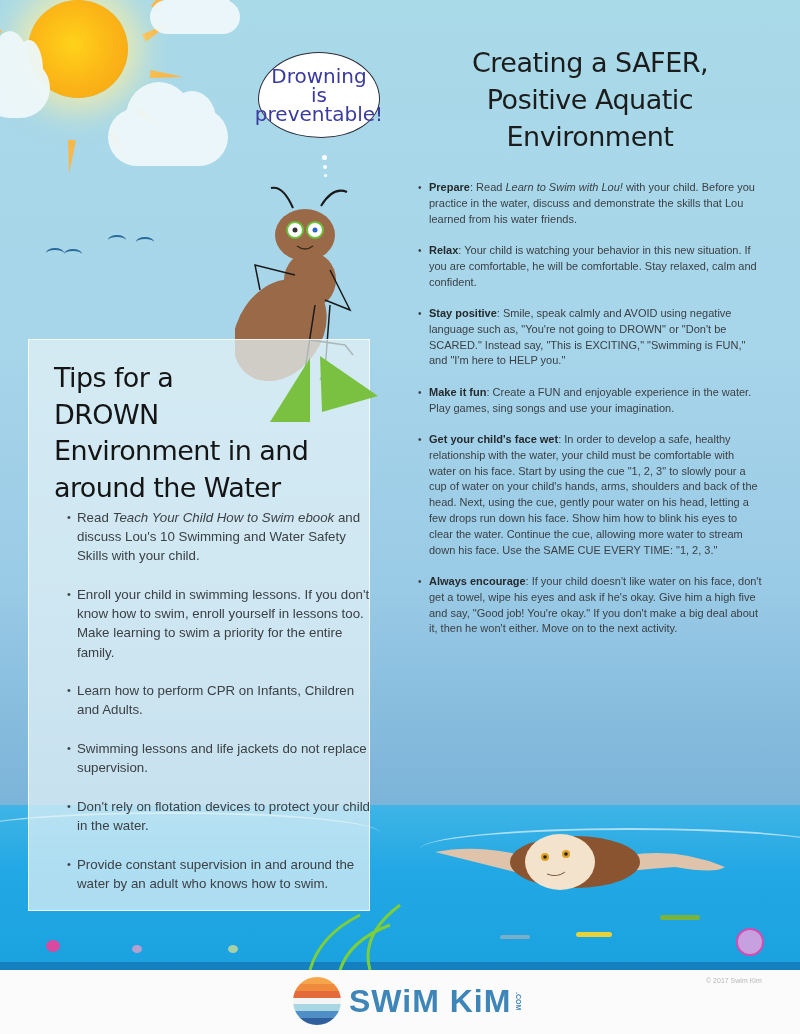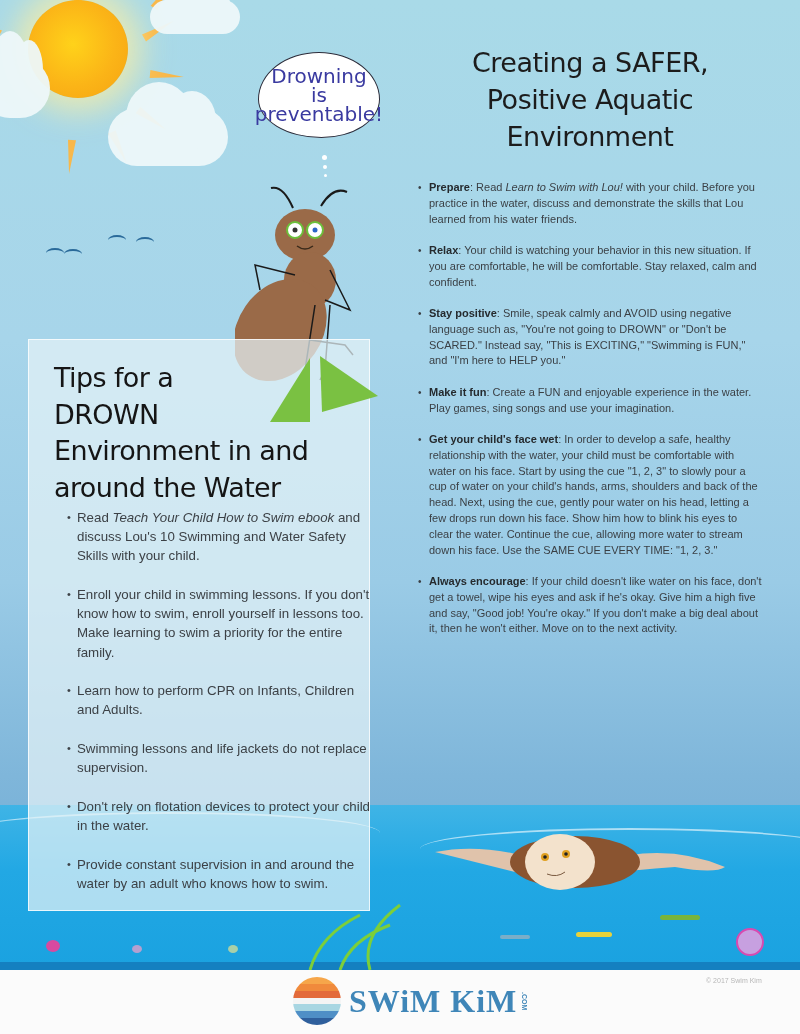--- a/index.html
+++ b/index.html
@@ -38,21 +38,21 @@
   .panel-title { position:absolute; left:54px; top:360px; width:300px;
     font-family:"DejaVu Sans", sans-serif; font-size:27px; line-height:36.5px; color:#151515; letter-spacing:-0.6px; }
   .panel-list { position:absolute; left:55px; top:496px; width:305px; margin:12px; padding:0; list-style:none;
     font-size:13.3px; line-height:19.2px; color:#3c4146; }
   .panel-list li { position:relative; padding-left:10px; margin-bottom:19.4px; }
   .panel-list li::before { content:"•"; position:absolute; left:0; top:0; font-size:11px; }
   .footer { position:absolute; left:0; top:970px; width:800px; height:64px; background:#fbfbfb; }
   .logo { position:absolute; left:293px; top:977px; display:flex; align-items:center; gap:8px; }
   .logo-circle { width:48px; height:48px; border-radius:50%; overflow:hidden; display:flex; flex-direction:column; }
   .logo-circle span { flex:1; display:block; }
-  .logo-text { font-family:Liberation Serif, serif; font-weight:bold; font-size:32px; color:#3f86b8; letter-spacing:1px; }
+  .logo-text { font-family:Liberation Sans, sans-serif; font-weight:bold; font-size:32px; color:#3f86b8; letter-spacing:1px; }
   .logo-com { font-size:7px; color:#3f86b8; writing-mode:vertical-rl; font-weight:bold; margin-left:-4px; }
   .copyright { position:absolute; left:706px; top:977px; font-size:7px; color:#b7b7b7; }
 </style>
 </head>
 <body>
 
 <div class="sky"></div>
 
 <div>
   <div class="ray" style="left:74px;top:-32px;transform:rotate(0deg);"></div>

